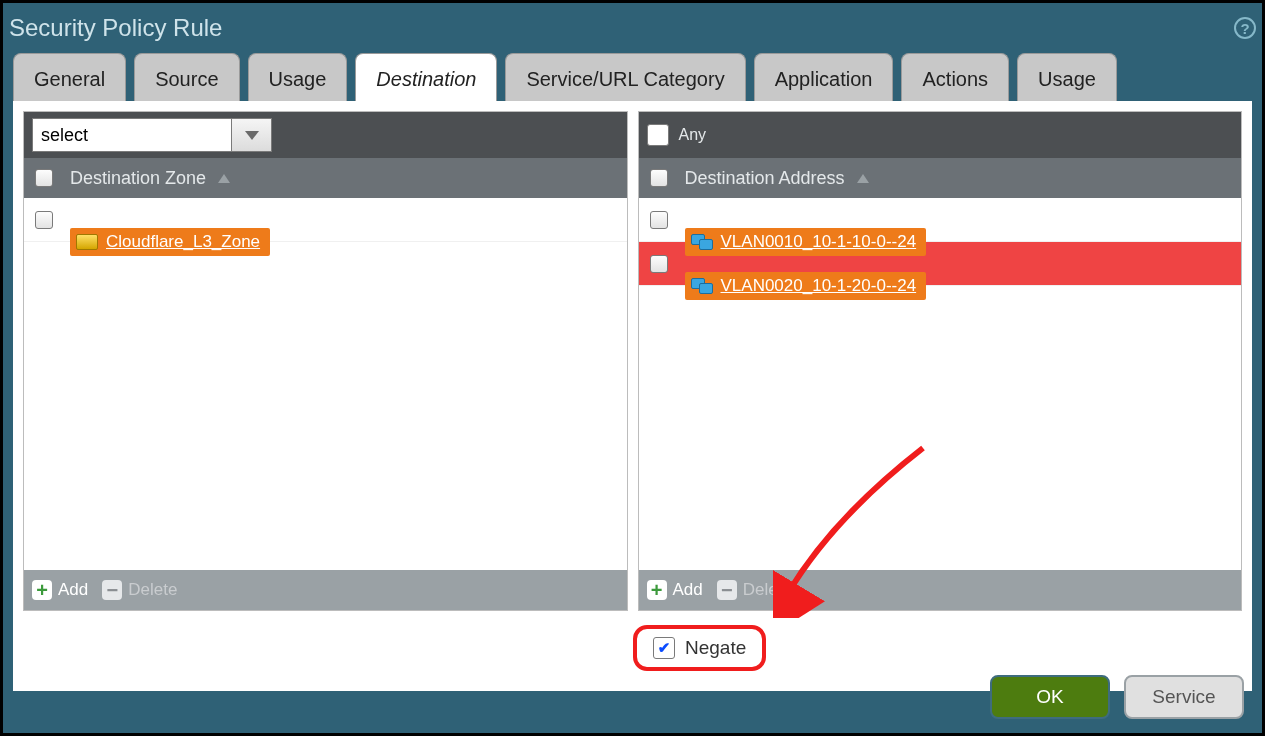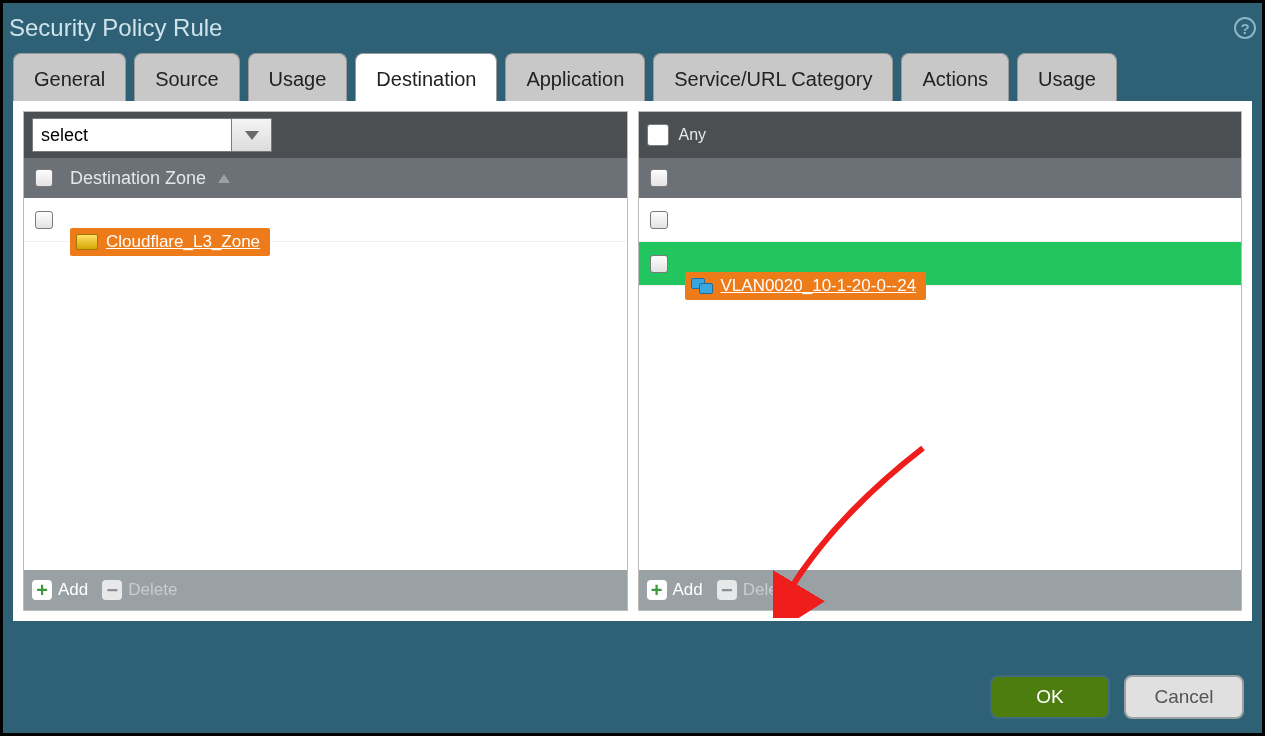--- a/index.html
+++ b/index.html
@@ -7,42 +7,42 @@
   body { background:#fff; }
 
   .frame { width:1265px; height:736px; border:3px solid #000; background:#2f6176; position:relative; }
 
   .titlebar { height:50px; display:flex; align-items:center; justify-content:space-between; padding:0 6px; }
   .titlebar .title { color:#cfe3ea; font-size:24px; font-weight:400; }
   .help-icon { width:22px; height:22px; border-radius:50%; border:2px solid #86b8c9; color:#86b8c9; display:flex; align-items:center; justify-content:center; font-size:15px; font-weight:bold; cursor:pointer; background:#2f6176;}
   
   .tabs { display:flex; align-items:flex-end; padding-left:10px; gap:8px; }
   .tab { background:#c8c8c8; color:#222; padding:14px 20px 10px 20px; border-radius:8px 8px 0 0; font-size:20px; cursor:pointer; border:1px solid #9a9a9a; border-bottom:none; }
-  .tab.active { background:#fff; }
+  .tab.active { background:#fff;font-style:italic; }
   
   .panel { background:#fff; margin:0 10px 10px 10px; height:520px; display:flex; gap:10px; padding:10px; }
   
   .col { flex:1; display:flex; flex-direction:column; border:1px solid #bcbcbc; background:#fff;}
   
   .col-top { background:#4c4f52; height:46px; display:flex; align-items:center; padding:0 8px; gap:8px;}
   .select-wrap { display:flex; }
   .select-input { width:200px; height:34px; border:1px solid #7a7a7a; background:#fff; font-size:18px; padding:8px 8px; }
   .select-btn { width:40px; height:34px; background:linear-gradient(#f5f5f5,#dcdcdc); border:1px solid #7a7a7a; border-left:none; display:flex; align-items:center; justify-content:center; cursor:pointer;}
   .tri-down { width:0; height:0; border-left:7px solid transparent; border-right:7px solid transparent; border-top:9px solid #6a6a6a; }
 
   .any-box { display:flex; align-items:center; gap:10px; color:#e4e8ea; font-size:16px;}
   
   .col-header { background:#6b7176; color:#e4e8ea; height:40px; display:flex; align-items:center; }
   .hdr-check { width:40px; display:flex; align-items:center; justify-content:center;}
   .hdr-label { flex:1; font-size:18px; padding-left:6px; display:flex; align-items:center; gap:12px;}
   .sort-tri { width:0; height:0; border-left:6px solid transparent; border-right:6px solid transparent; border-bottom:9px solid #9aa1a5; display:inline-block;}
   
   .col-body { flex:1; background:#fff; overflow:auto;}
   .row { display:flex; align-items:center; height:44px; border-bottom:1px solid #f0f0f0; }
-  .row.alt { background:#22c55e;}
+  .row.alt { background:#ef4444;}
   .row .cell-check { width:40px; display:flex; align-items:center; justify-content:center;}
   .row .cell-body { flex:1; padding-left:6px;}
 
   .chip { display:inline-flex; align-items:center; background:#ee7b1a; color:#fff; font-size:17px; padding:4px 10px 4px 6px; gap:8px; text-decoration:underline; border-radius:2px;margin-top:44px;}
   .chip-icon { width:22px; height:16px; background:linear-gradient(#ffe066,#d4a600); border:1px solid #a07800; border-radius:2px;}
   .chip-net-icon { width:22px; height:16px; position:relative; }
   .chip-net-icon::before { content:""; position:absolute; left:0; top:0; width:12px; height:9px; background:#3aa6e0; border:1px solid #1d6d9c; border-radius:2px;}
   .chip-net-icon::after  { content:""; position:absolute; right:0; bottom:0; width:12px; height:9px; background:#3aa6e0; border:1px solid #1d6d9c; border-radius:2px;}
 
   .col-foot { background:#9aa1a5; height:40px; display:flex; align-items:center; padding:0 8px; gap:14px;}
@@ -78,22 +78,22 @@
   <div class="titlebar">
     <div class="title">Security Policy Rule</div>
     <div class="help-icon">?</div>
   </div>
 
   <div class="tabs">
     <div class="tab">General</div>
     <div class="tab">Source</div>
     <div class="tab">Usage</div>
     <div class="tab active">Destination</div>
+    <div class="tab">Service/URL Category</div>
     <div class="tab">Application</div>
-    <div class="tab">Service/URL Category</div>
     <div class="tab">Actions</div>
     <div class="tab">Usage</div>
   </div>
 
   <div class="panel">
 
     <div class="col">
       <div class="col-top">
         <div class="select-wrap">
           <input class="select-input" readonly="" value="select" style="">
@@ -144,26 +144,36 @@
       <div class="col-top">
         <div class="any-box">
           <span class="cb big"></span>
           <span>Any</span>
         </div>
       </div>
       <div class="col-header">
         <div class="hdr-check">
             <span class="cb"></span>
           </div>
+        <div class="hdr-label">
+            <span>Destination Address</span>
+            <span class="sort-tri"></span>
+          </div>
       </div>
       <div class="col-body">
         <div class="row">
           <div class="cell-check">
               <span class="cb"></span>
             </div>
+          <div class="cell-body">
+            <span class="chip">
+              <span class="chip-net-icon"></span>
+              <span>VLAN0010_10-1-10-0--24</span>
+            </span>
+          </div>
         </div>
         <div class="row alt">
           <div class="cell-check">
               <span class="cb"></span>
             </div>
           <div class="cell-body">
             <span class="chip">
               <span class="chip-net-icon"></span>
               <span>VLAN0020_10-1-20-0--24</span>
             </span>
@@ -181,28 +191,34 @@
           <span class="minus-ic">
               <span>−</span>
             </span>
           <span>Delete</span>
         </div>
       </div>
     </div>
 
   </div>
 
+  <div class="under-panel">
+    <div class="negate-box">
+      <span class="cb big checked"></span>
+      <span class="negate-label">Negate</span>
+    </div>
+  </div>
 
   <svg class="arrow" width="170" height="180">
     <defs>
       <marker id="ah" markerWidth="12" markerHeight="12" refX="2" refY="6" orient="auto">
         <path d="M0,0 L12,6 L0,12 Z" fill="#f01d1d"></path>
       </marker>
     </defs>
     <path d="M150,10 Q60,80 15,155" stroke="#f01d1d" stroke-width="6" fill="none" marker-end="url(#ah)"></path>
   </svg>
 
   <div class="buttons-row">
     <div class="btn btn-ok">OK</div>
-    <div class="btn btn-cancel">Cancel</div>
+    <div class="btn btn-cancel">Service</div>
   </div>
 
 </div>
 
 </body></html>

